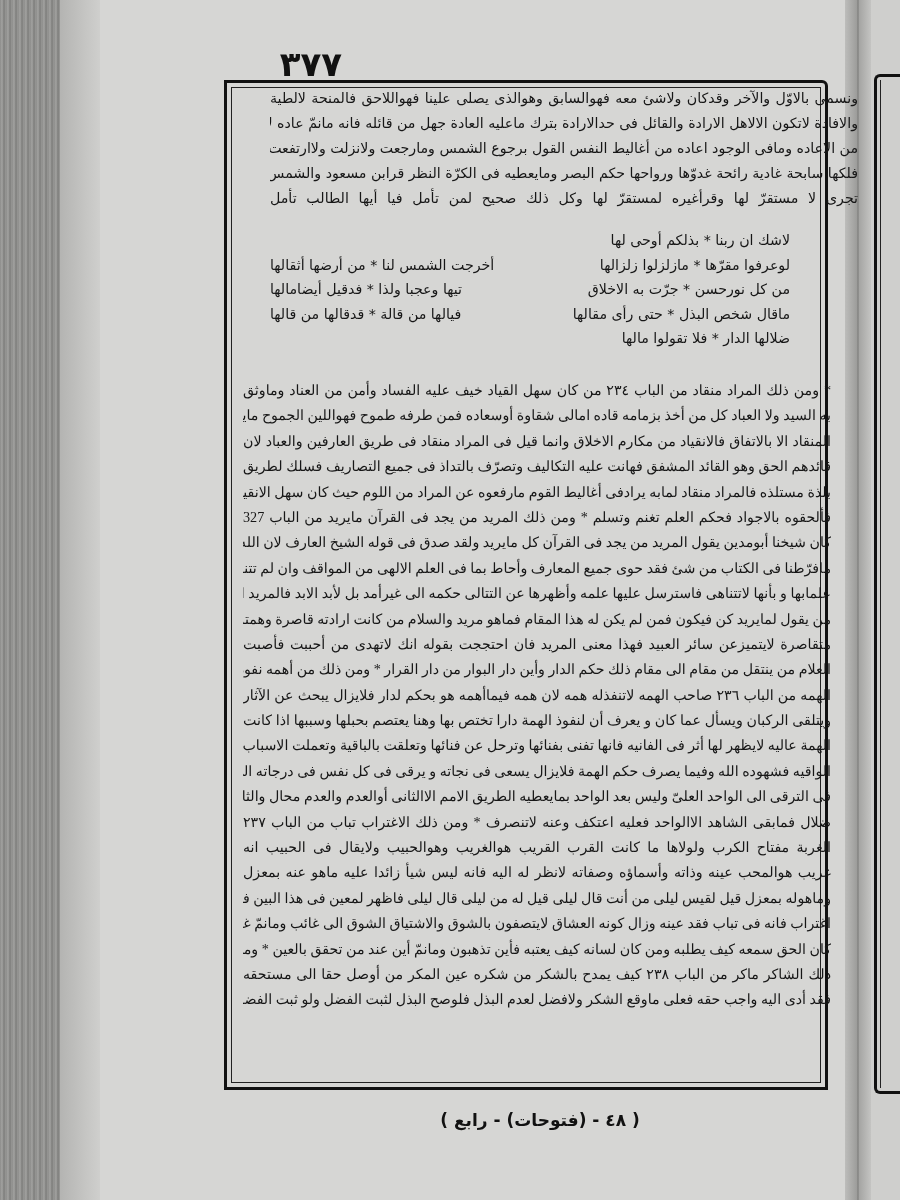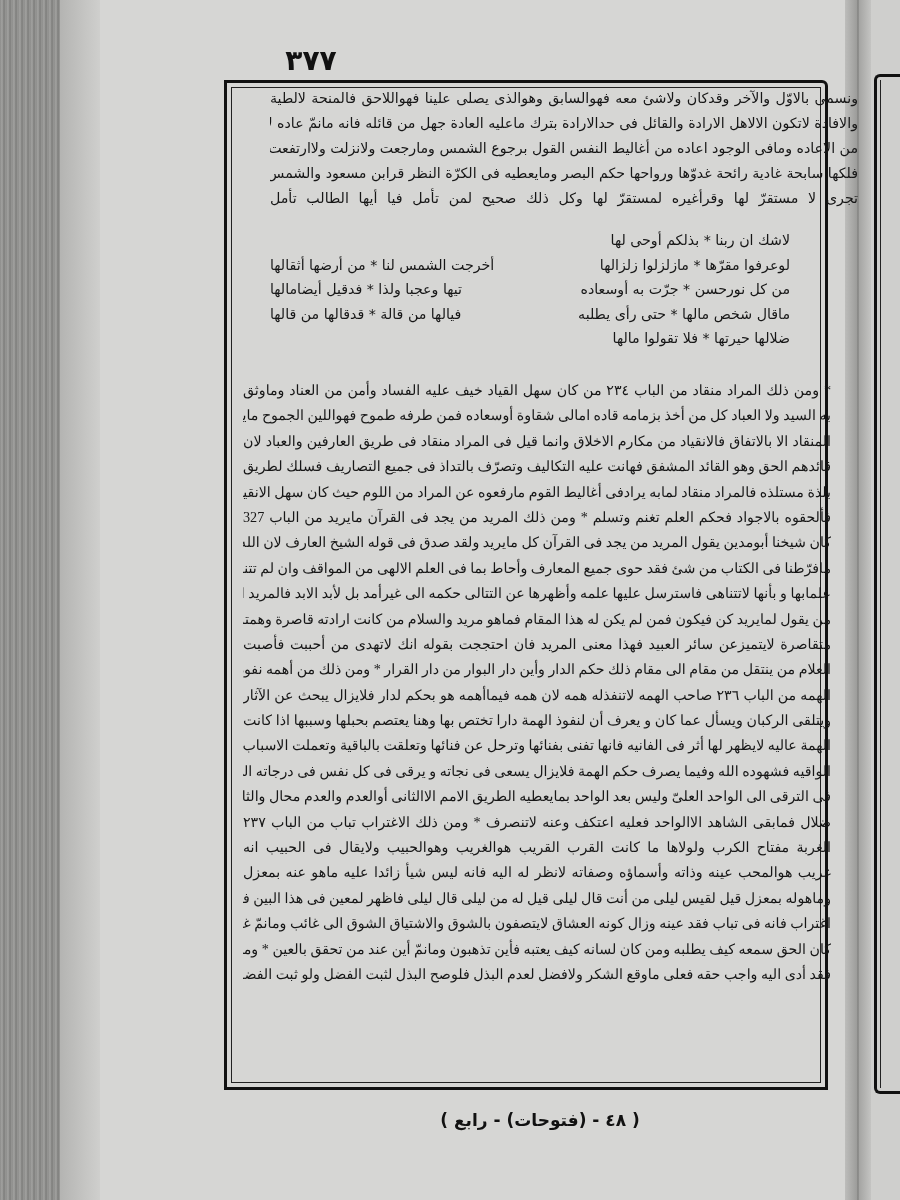--- a/index.html
+++ b/index.html
@@ -23,21 +23,21 @@
   .gutter {
     position:absolute; left:845px; top:0; width:26px; height:1200px;
     background:linear-gradient(90deg,#bdbdbb,#9d9d9b 45%,#7f7f7d 50%,#a5a5a3 55%,#c4c4c2);
   }
   .next-page {
     position:absolute; left:871px; top:0; width:29px; height:1200px;
     background:#cfcfcd;
   }
   .page-number {
     position:absolute; left:276px; top:44px; width:70px; text-align:center;
-    font-family:"DejaVu Sans", sans-serif; font-weight:bold; font-size:28px; color:#111;
+    font-family:"DejaVu Sans", sans-serif; font-weight:bold; font-size:34px; color:#111;
     direction:rtl;
   }
   .frame {
     position:absolute; left:224px; top:80px; width:604px; height:1010px;
     border:3px solid #111; border-radius:0 6px 0 0;
     box-sizing:border-box;
   }
   .frame-inner {
     position:absolute; left:4px; top:4px; right:4px; bottom:4px;
     border:1px solid #222; box-sizing:border-box;
@@ -100,29 +100,29 @@
 
 <div class="poem">
   <div class="poem-row">
     <span>لاشك ان ربنا * بذلكم أوحى لها</span>
   </div>
   <div class="poem-row">
     <span>لوعرفوا مقرّها * مازلزلوا زلزالها</span>
     <span>أخرجت الشمس لنا * من أرضها أثقالها</span>
   </div>
   <div class="poem-row">
-    <span>من كل نورحسن * جرّت به أوسعاده</span>
+    <span>من كل نورحسن * جرّت به الاخلاق</span>
     <span>تيها وعجبا ولذا * فدقيل أيضامالها</span>
   </div>
   <div class="poem-row">
-    <span>ماقال شخص مالها * حتى رأى يطلبه</span>
+    <span>ماقال شخص البذل * حتى رأى مقالها</span>
     <span>فيالها من قالة * قدقالها من قالها</span>
   </div>
   <div class="poem-row">
-    <span>ضلالها حيرتها * فلا تقولوا مالها</span>
+    <span>ضلالها الدار * فلا تقولوا مالها</span>
   </div>
 </div>
 
 <div class="body2">
   <span class="line">* ومن ذلك المراد منقاد من الباب ٢٣٤ من كان سهل القياد خيف عليه الفساد وأمن من العناد وماوثق</span>
   <span class="line">به السيد ولا العباد كل من أخذ بزمامه قاده امالى شقاوة أوسعاده فمن طرفه طموح فهواللين الجموح مايسعد</span>
   <span class="line">المنقاد الا بالاتفاق فالانقياد من مكارم الاخلاق  وانما قيل فى المراد منقاد فى طريق العارفين والعباد لان</span>
   <span class="line">قائدهم الحق وهو القائد المشفق فهانت عليه التكاليف وتصرّف بالتداذ فى جميع التصاريف  فسلك لطريق</span>
   <span class="line">بلذة مستلذه فالمراد منقاد لمابه يرادفى أغاليط القوم مارفعوه عن المراد من اللوم  حيث كان سهل الانقياد</span>
   <span class="line">فألحقوه بالاجواد فحكم العلم تغنم وتسلم * ومن ذلك المريد من يجد فى القرآن مايريد من الباب 327</span>
@@ -136,20 +136,21 @@
   <span class="line">ويتلقى الركبان ويسأل عما كان و يعرف أن لنفوذ الهمة دارا تختص بها  وهنا يعتصم بحبلها وسببها اذا كانت</span>
   <span class="line">الهمة عاليه  لايظهر لها أثر فى الفانيه  فانها تفنى بفنائها  وترحل عن فنائها  وتعلقت بالباقية  وتعملت الاسباب</span>
   <span class="line">الواقيه فشهوده الله  وفيما يصرف حكم الهمة  فلايزال يسعى فى نجاته و يرقى فى كل نفس فى درجاته  الى أن ينتهى</span>
   <span class="line">فى الترقى الى الواحد العلىّ  وليس بعد الواحد بمايعطيه الطريق الامم  الاالثانى أوالعدم والعدم محال والثانى</span>
   <span class="line">ضلال  فمابقى الشاهد الاالواحد فعليه اعتكف وعنه لاتنصرف * ومن ذلك الاغتراب تباب من الباب ٢٣٧</span>
   <span class="line">الغربة مفتاح الكرب  ولولاها ما كانت القرب  القريب هوالغريب  وهوالحبيب  ولايقال فى الحبيب انه</span>
   <span class="line">غريب  هوالمحب عينه  وذاته وأسماؤه وصفاته  لانظر له اليه  فانه ليس شيأ زائدا عليه  ماهو عنه بمعزل</span>
   <span class="line">وماهوله بمعزل  قيل لقيس ليلى من أنت قال ليلى  قيل له من ليلى قال ليلى  فاظهر لمعين فى هذا البين فمابقى</span>
   <span class="line">اغتراب  فانه فى تباب فقد عينه  وزال كونه  العشاق لايتصفون بالشوق والاشتياق الشوق الى غائب ومانمّ غائب من</span>
   <span class="line">كان الحق سمعه كيف يطلبه  ومن كان لسانه  كيف يعتبه فأين تذهبون ومانمّ أين عند من تحقق بالعين * ومن</span>
+  <span class="line">ذلك الشاكر ماكر من الباب ٢٣٨ كيف يمدح بالشكر من شكره عين المكر من أوصل حقا الى مستحقه</span>
   <span class="line">فقد أدى اليه واجب حقه  فعلى ماوقع الشكر  ولافضل لعدم البذل فلوصح البذل لثبت الفضل  ولو ثبت الفضل</span>
 </div>
 
 <div class="footer">( ٤٨ - (فتوحات) - رابع )</div>
 
 <div class="next-frame">
   <div class="next-frame-inner"></div>
 </div>
 <div class="next-text">
   <span>الا</span>

